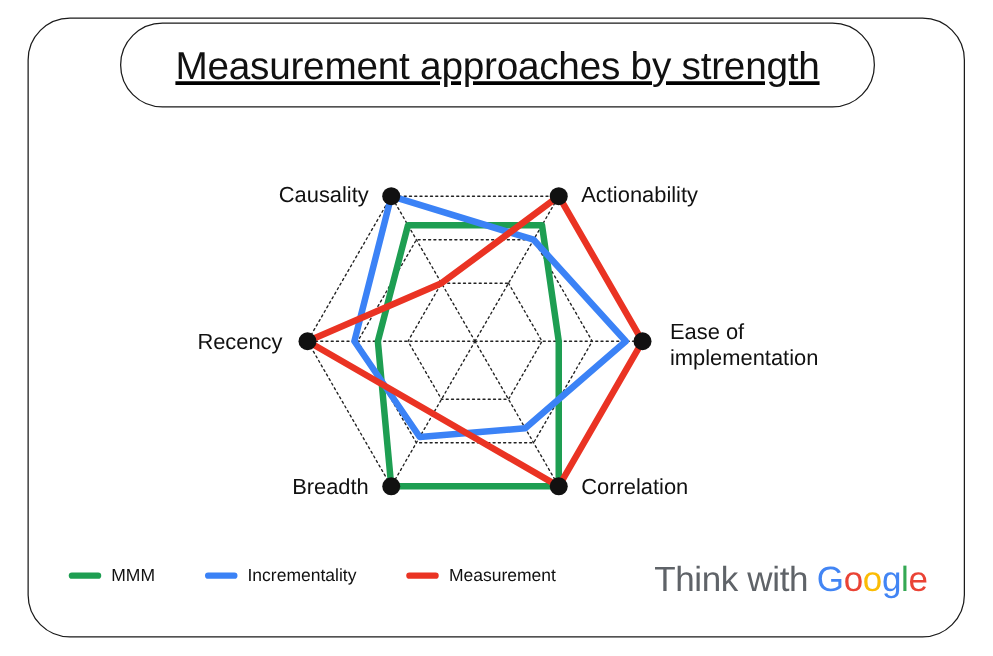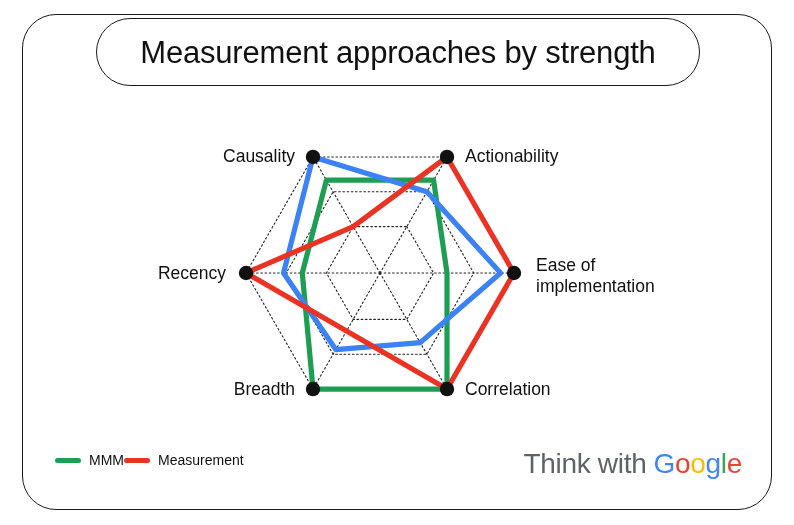--- a/index.html
+++ b/index.html
@@ -41,20 +41,21 @@
     width: 604px;
     height: 68px;
     border: 1.3px solid #1a1a1a;
     border-radius: 40px;
     background: #ffffff;
     box-sizing: border-box;
     display: flex;
     align-items: center;
     justify-content: center;
     z-index: 5;
+    text-decoration: underline;
   }
   .title-text {
     font-size: 31px;
     font-weight: 400;
     color: #111111;
     letter-spacing: -0.2px;
     white-space: nowrap;
     line-height: 1;
   }
 
@@ -79,20 +80,21 @@
   .axis-label.anchor-end { text-anchor: end; }
   .axis-label.anchor-start { text-anchor: start; }
 
   
   .legend {
     position: absolute;
     left: 55px;
     top: 452px;
     display: flex;
     align-items: center;
+    gap: 40px;
     z-index: 4;
     text-align: center;
   }
   .legend-item {
     display: flex;
     align-items: center;
     gap: 8px;
   }
   .legend-swatch {
     width: 26px;
@@ -173,20 +175,24 @@
         </g>
     </svg>
   </div>
 
   <div class="legend" id="legend">
       <div class="legend-item">
         <span class="legend-swatch" style="background: rgb(30, 158, 82);"></span>
         <span class="legend-label">MMM</span>
       </div>
       <div class="legend-item">
+        <span class="legend-swatch" style="background: rgb(59, 130, 246);"></span>
+        <span class="legend-label">Incrementality</span>
+      </div>
+      <div class="legend-item">
         <span class="legend-swatch" style="background: rgb(234, 51, 35);"></span>
         <span class="legend-label">Measurement</span>
       </div>
     </div>
 
   <div class="branding">
     <span class="think-with">Think with</span>
     <span class="g-logo" id="google-logo"><span style="color: rgb(66, 133, 244);">G</span><span style="color: rgb(234, 67, 53);">o</span><span style="color: rgb(251, 188, 5);">o</span><span style="color: rgb(66, 133, 244);">g</span><span style="color: rgb(52, 168, 83);">l</span><span style="color: rgb(234, 67, 53);">e</span></span>
   </div>
 

